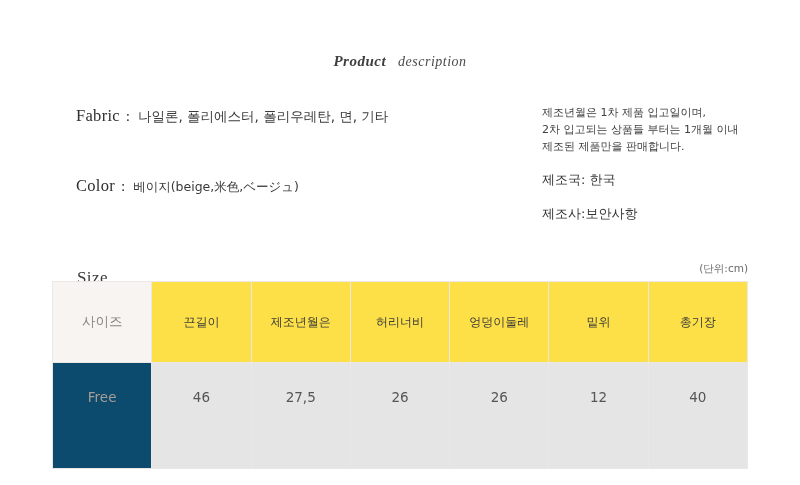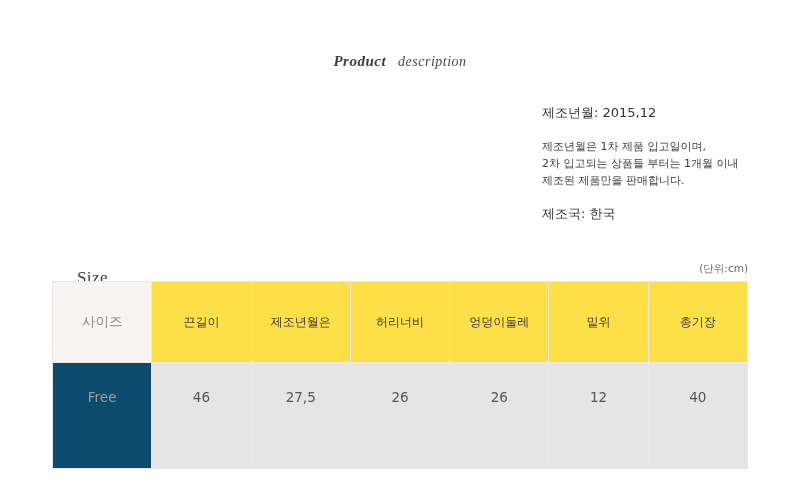--- a/index.html
+++ b/index.html
@@ -163,29 +163,41 @@
 </head>
 <body>
 
 <div class="page">
 
   <div class="title-row">
     <span class="title-main">Product</span>
     <span class="title-sub">description</span>
   </div>
 
+  <div class="left-col">
+    <div class="spec-line">
+      <span class="spec-label">Fabric</span>
+      <span class="spec-colon">:</span>
+      <span class="spec-value">나일론, 폴리에스터, 폴리우레탄, 면, 기타</span>
+    </div>
+    <div class="spec-line">
+      <span class="spec-label">Color</span>
+      <span class="spec-colon">:</span>
+      <span class="spec-value-small">베이지(beige,米色,ベージュ)</span>
+    </div>
+  </div>
 
   <div class="right-col">
-    <div class="rc-line-strong">제조년월: 2015,12</div>
     <div class="rc-note">
       <div>제조년월은 1차 제품 입고일이며,</div>
       <div>2차 입고되는 상품들 부터는 1개월 이내</div>
       <div>제조된 제품만을 판매합니다.</div>
     </div>
     <div class="rc-line-strong">제조국: 한국</div>
+    <div class="rc-line-strong">제조사:보안사항</div>
   </div>
 
   <div class="size-heading">Size</div>
   <div class="unit-note">(단위:cm)</div>
 
   <table class="size-table">
     <thead>
       <tr>
         <th class="first-col">사이즈</th>
         <th>끈길이</th>

